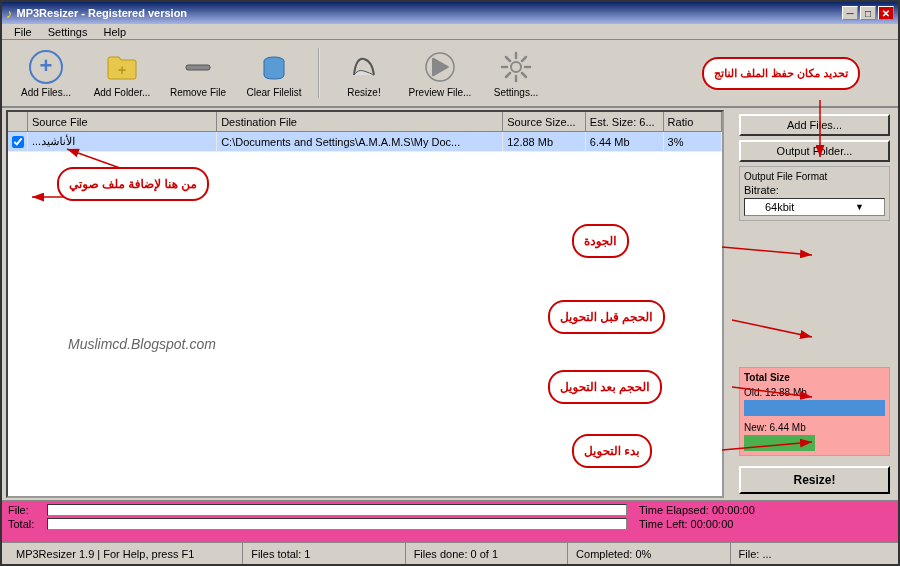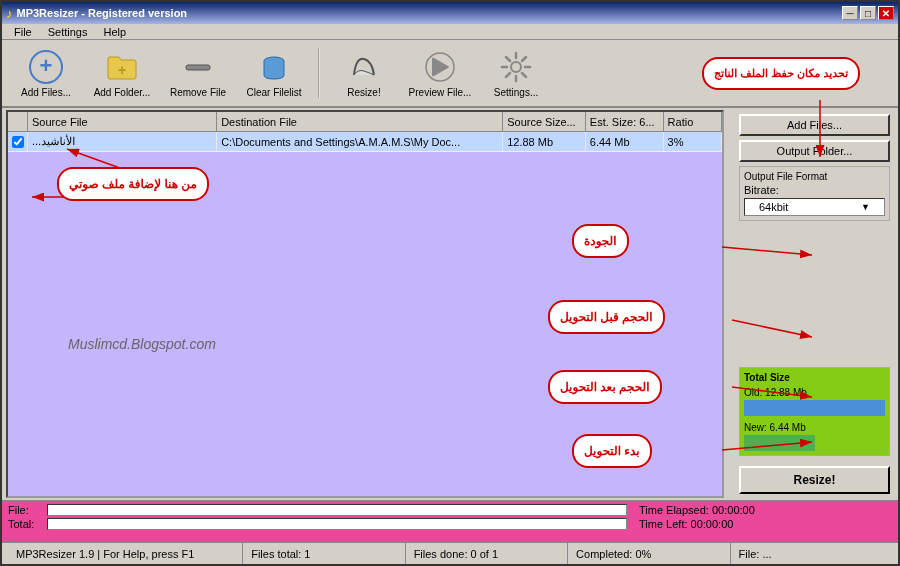--- a/index.html
+++ b/index.html
@@ -326,21 +326,21 @@
             <line x1="12" y1="24" x2="8" y2="28"></line>
           </g>
         </svg>
       </div>
       <span>Settings...</span>
     </div>
   </div>
 
   <div class="main-area" style="display:flex; margin: 0; padding: 2px 4px;">
 
-    <div style="flex:1; border: 2px inset #999; background: #c4b5fd; overflow: hidden; margin-right: 15px;">
+    <div style="flex:1; border: 2px inset #999; background: #ffffff; overflow: hidden; margin-right: 15px;">
 
       <div class="file-list-header">
         <div class="col-header" style="width:20px; min-width:20px;"></div>
         <div class="col-header" style="width:195px;">Source File</div>
         <div class="col-header" style="width:295px;">Destination File</div>
         <div class="col-header" style="width:85px;">Source Size...</div>
         <div class="col-header" style="width:80px;">Est. Size: 6...</div>
         <div class="col-header" style="width:60px;">Ratio</div>
       </div>
 
@@ -360,29 +360,29 @@
       </div>
     </div>
 
     <div class="right-panel">
       <button class="panel-btn">Add Files...</button>
       <button class="panel-btn">Output Folder...</button>
 
       <div style="border: 1px solid #aaa; padding: 4px; background: #d4d0c8;">
         <div style="font-size:10px; margin-bottom:2px;">Output File Format</div>
         <div style="font-size:11px; margin-bottom:2px;">Bitrate:</div>
-        <div style="display:flex; background:white; border:1px inset #888; align-items:center; padding:2px 14px;">
+        <div style="display:flex; background:white; border:1px inset #888; align-items:center; padding:2px 20px;">
           <span style="flex:1; font-size:11px;">64kbit</span>
           <span style="font-size:9px;">▼</span>
         </div>
       </div>
 
       <div style="flex:1;"></div>
 
-      <div style="border: 1px solid #aaa; padding: 4px; background: #84cc16;">
+      <div style="border: 1px solid #aaa; padding: 4px; background: #fca5a5;">
         <div style="font-size:10px; font-weight:bold; margin-bottom:4px;">Total Size</div>
         <div style="font-size:10px; margin-bottom:2px;">Old: 12.88 Mb</div>
         <div style="background:#4a90d9; height:16px; width:100%; margin-bottom:6px;"></div>
         <div style="font-size:10px; margin-bottom:2px;">New: 6.44 Mb</div>
         <div style="background:#4caf50; height:16px; width:50%;"></div>
       </div>
 
       <button class="resize-btn" style="margin-top:6px;">Resize!</button>
     </div>
   </div>

